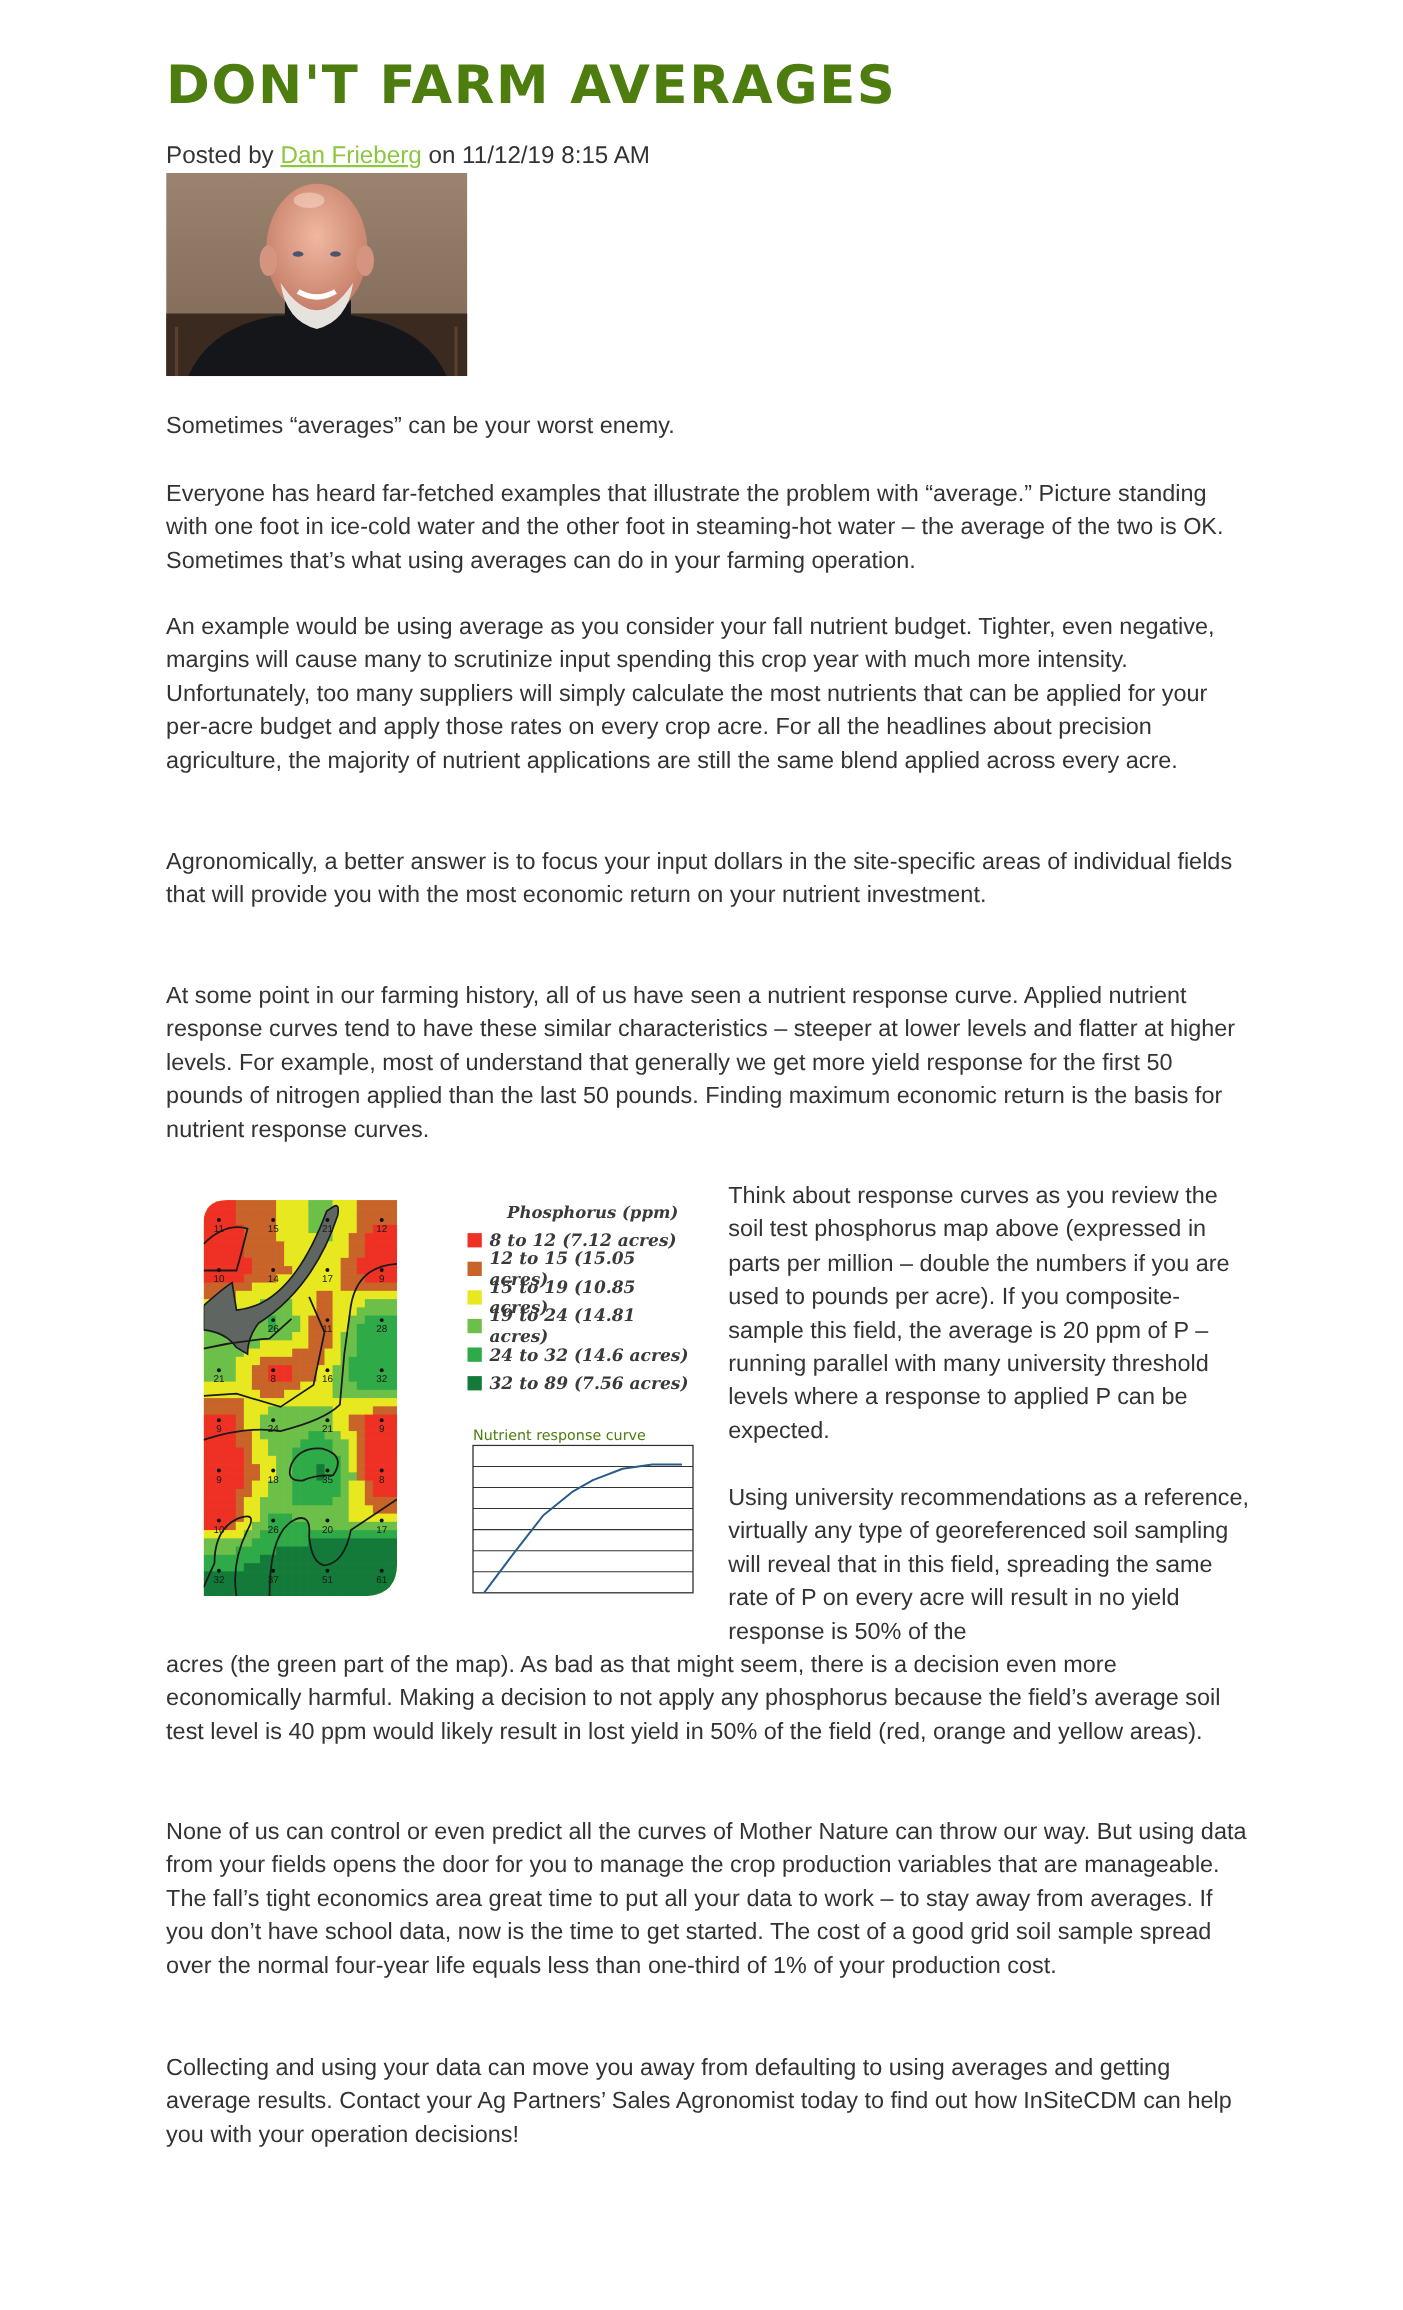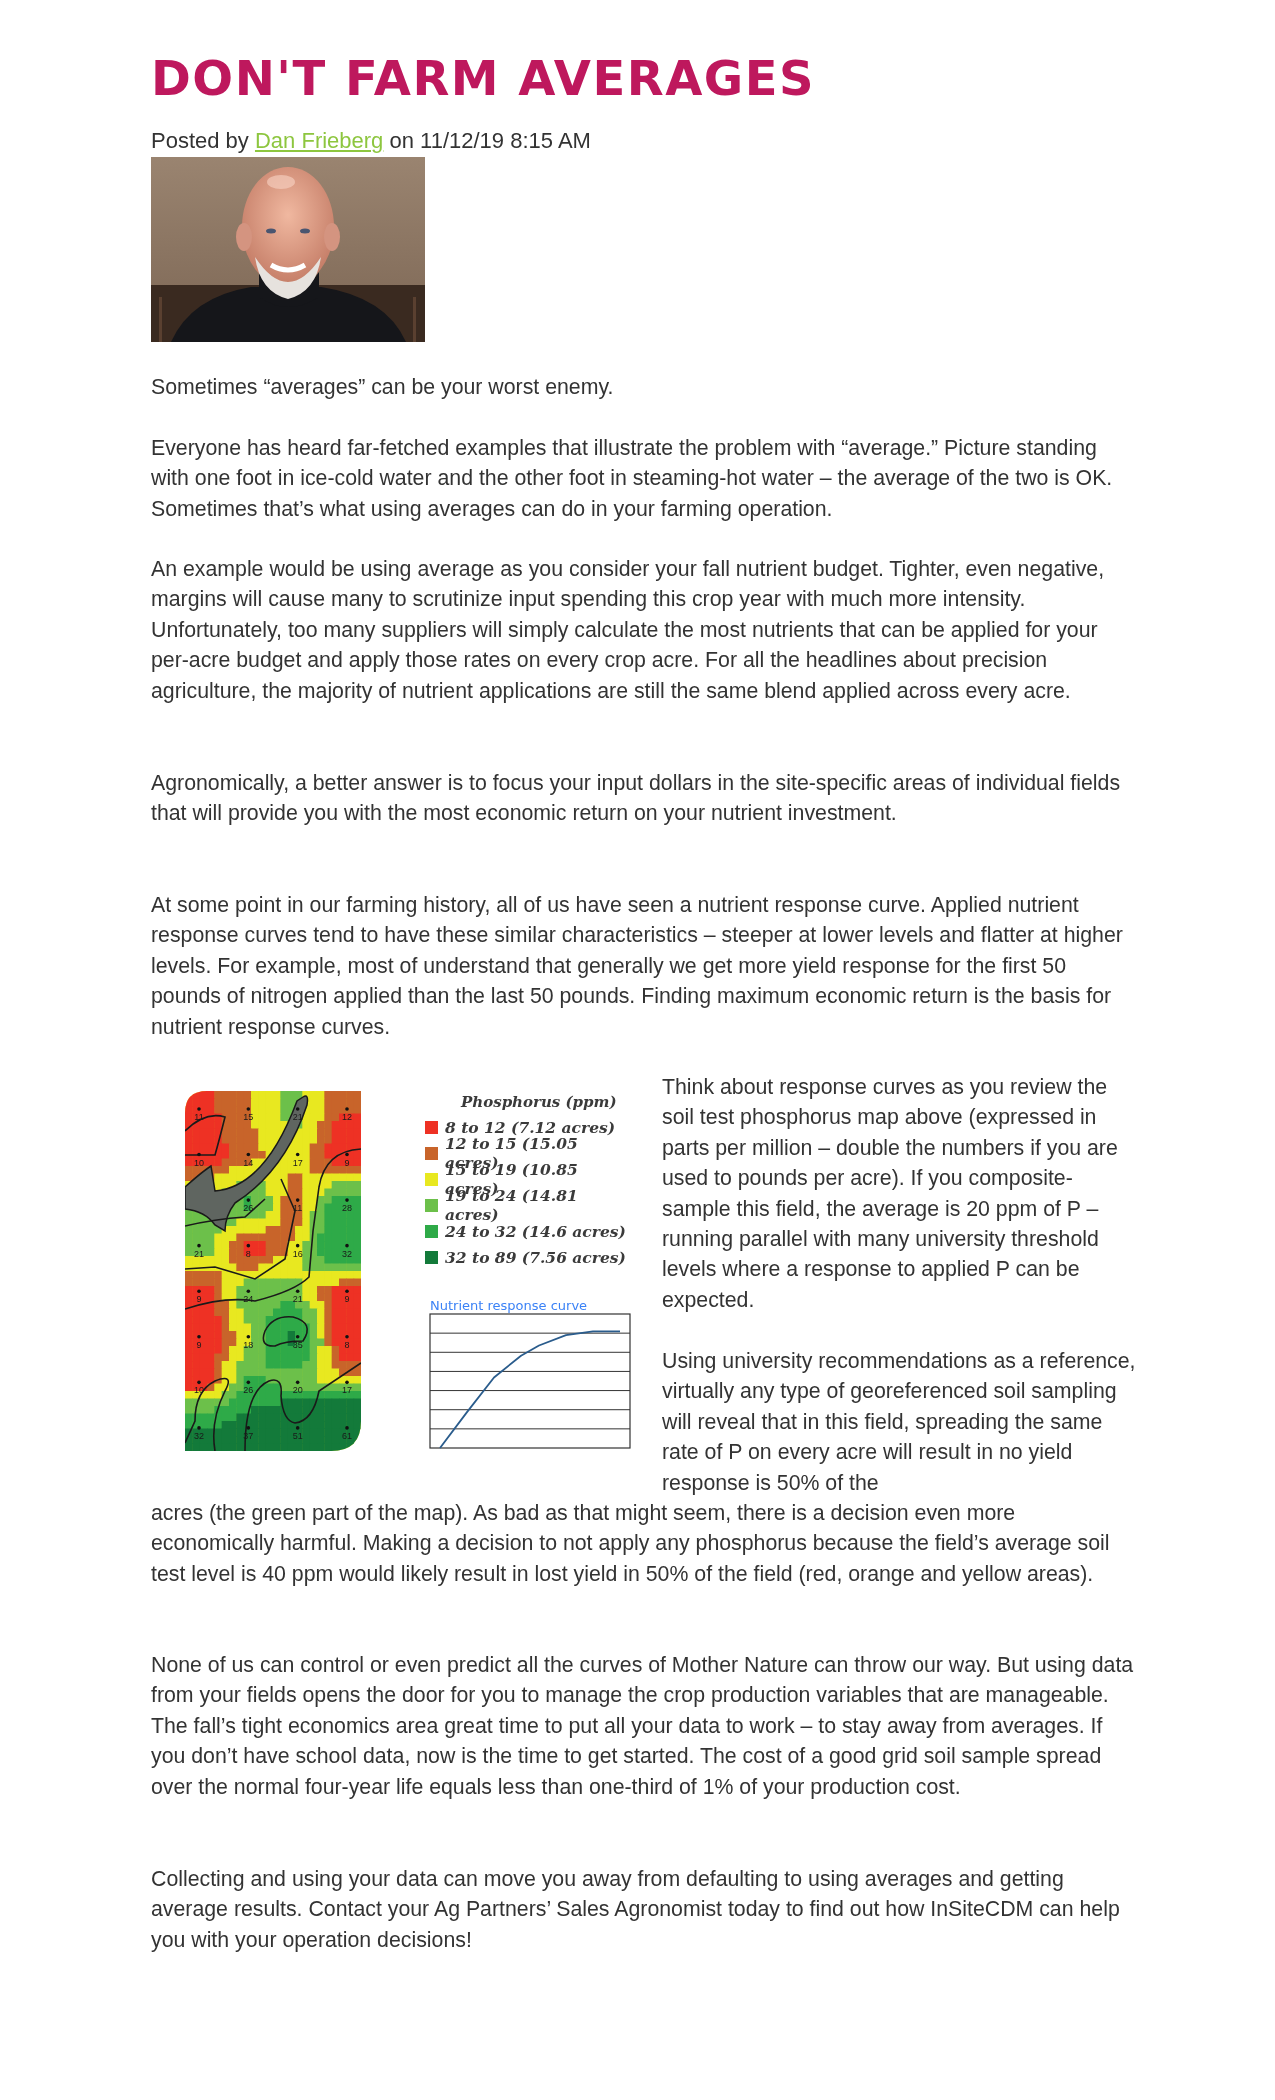--- a/index.html
+++ b/index.html
@@ -12,28 +12,28 @@
   .byline { position: absolute; left: 0; top: 127px; font-size: 22px; line-height: 28px; color: #333; white-space: nowrap; }
   .byline a { color: #8dc63f; text-decoration: underline; }
   .photo { position: absolute; left: 0; top: 157px; width: 274px; height: 185px; overflow: hidden; }
   .para { position: absolute; left: 0; width: 985px; font-size: 21.3px; line-height: 30.4px; margin: 0; color: #333; }
   .col { position: absolute; left: 511px; width: 474px; font-size: 21.3px; line-height: 30.4px; margin: 0; color: #333; }
   .figure { position: absolute; left: 31px; top: 1088px; width: 450px; height: 375px; }
   .legend { position: absolute; left: 243px; top: 5px; font-family: "DejaVu Serif", serif; font-style: italic; font-weight: bold; color: #3a3a3a; }
   .legend .lg-title { font-size: 15px; margin-left: 36px; margin-bottom: 3px; }
   .legend .lg-row { display: flex; align-items: center; font-size: 15.5px; height: 26px; }
   .legend .sw { width: 13px; height: 13px; margin-right: 7px; flex: none; }
-  .curve-title { position: absolute; left: 248px; top: 210px; font-size: 13px; color: #3b82f6; font-family: "DejaVu Sans", sans-serif; }
+  .curve-title { position: absolute; left: 248px; top: 210px; font-size: 13px; color: #4d7c0f; font-family: "DejaVu Sans", sans-serif; }
   .curve { position: absolute; left: 247px; top: 225px; }
 </style>
 </head>
 <body>
 
 <div class="page">
-  <h1 class="title" style="color: #be185d;">DON'T FARM AVERAGES</h1>
+  <h1 class="title" style="color: #4d7c0f;">DON'T FARM AVERAGES</h1>
 
   <div class="byline">
     <span>Posted by</span>
     <a href="#" style="color: rgb(141, 198, 63);">Dan Frieberg</a>
     <span>on 11/12/19 8:15 AM</span>
   </div>
 
   <div class="photo">
     <svg width="274" height="185" viewBox="0 0 274 185">
       <defs>

